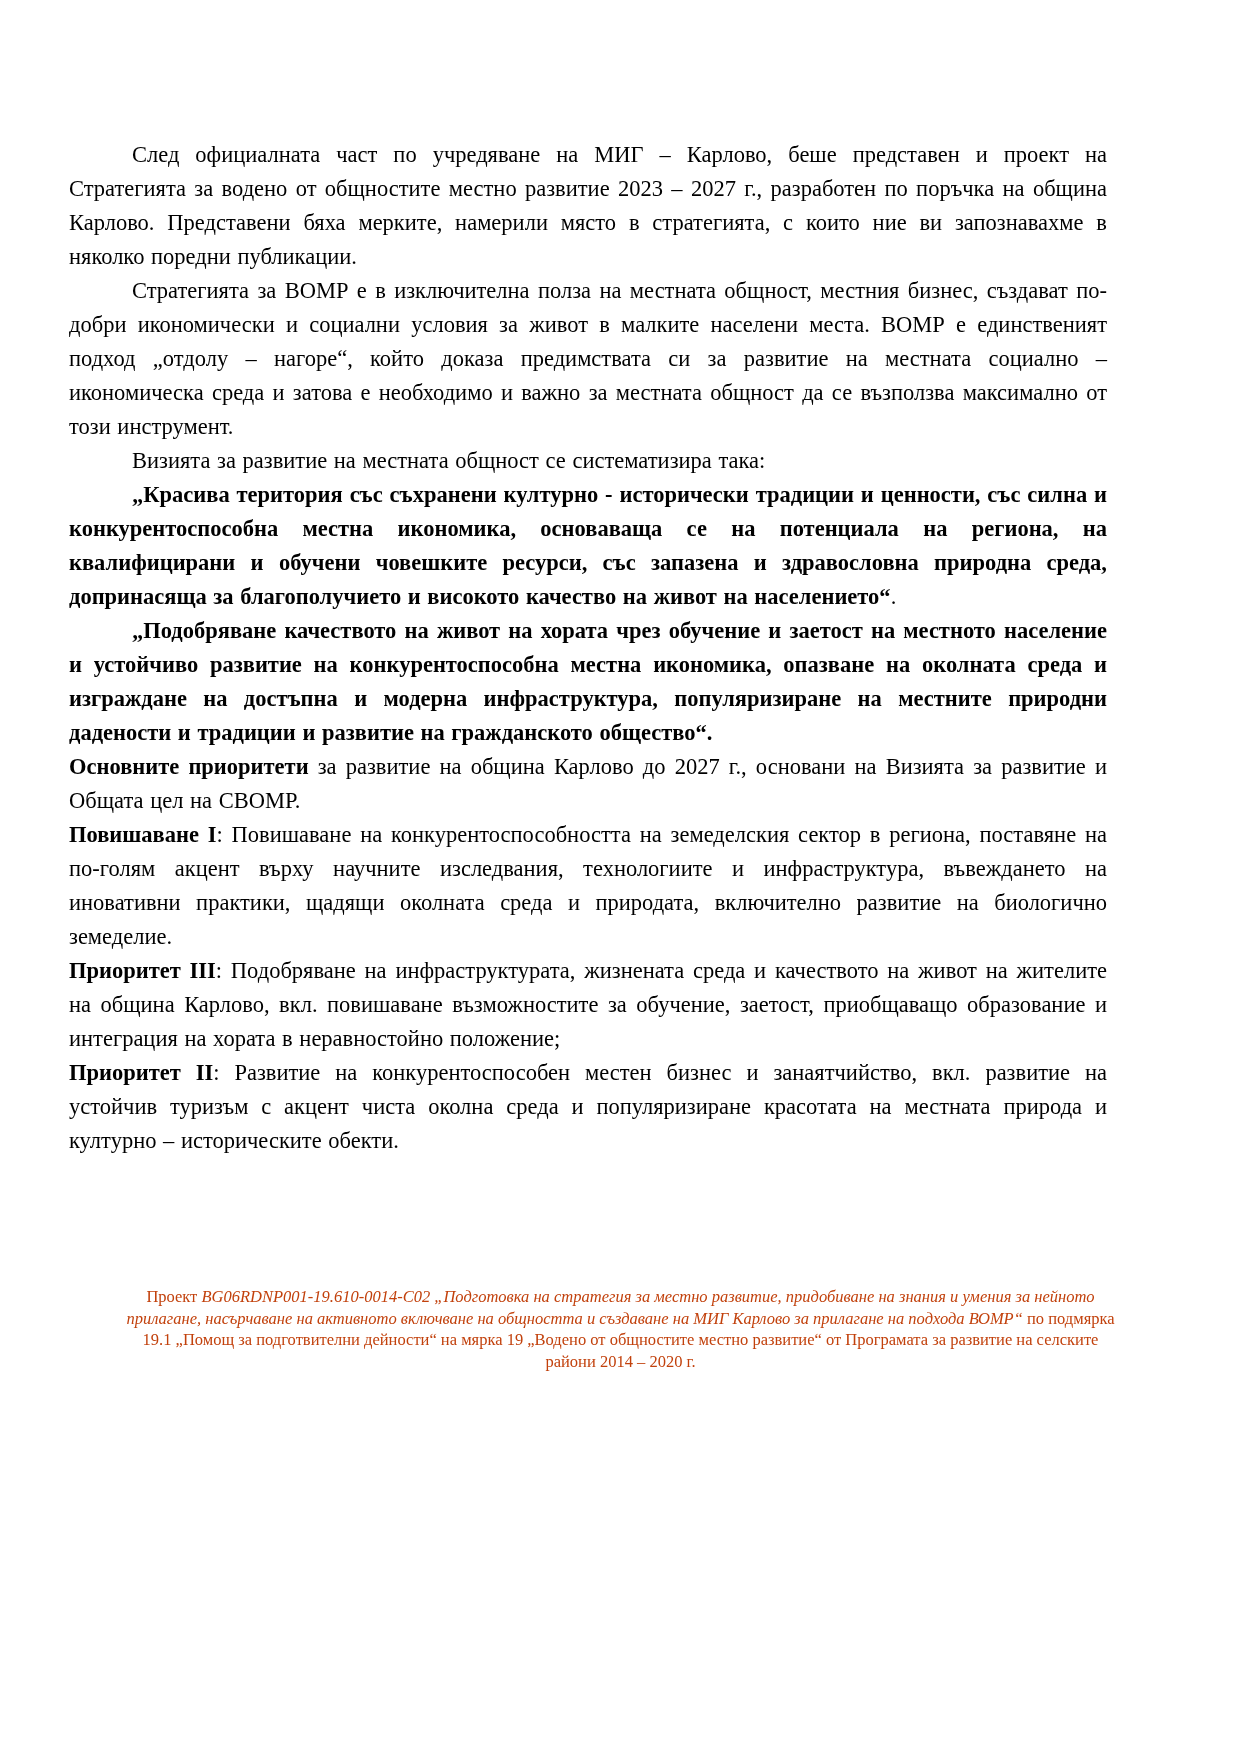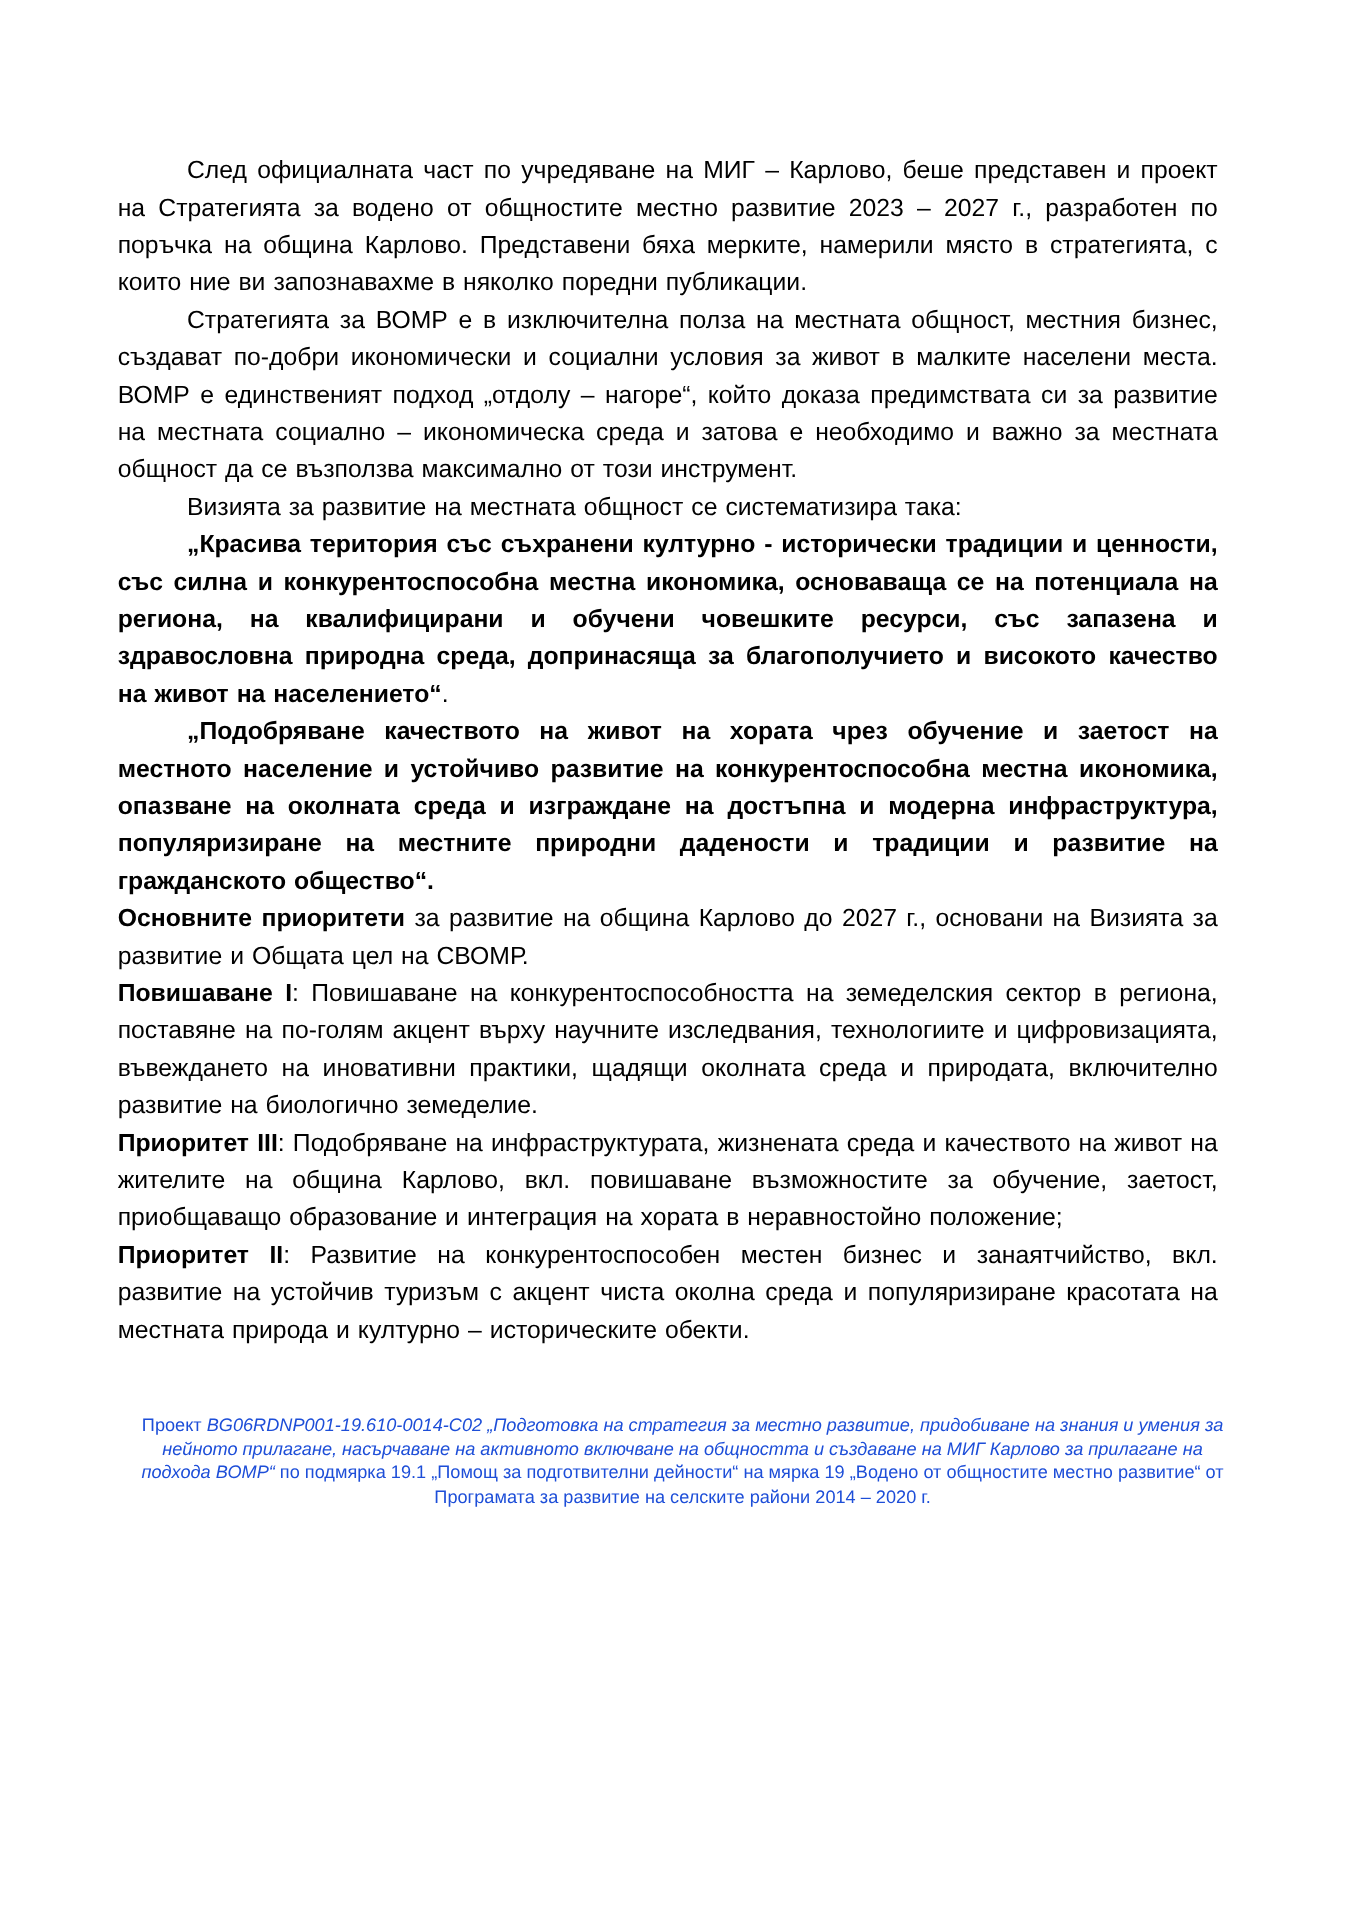--- a/index.html
+++ b/index.html
@@ -7,22 +7,22 @@
     padding: 0;
     background: #ffffff;
   }
   .page {
     position: relative;
     width: 1241px;
     height: 1394px;
     margin: 0 auto;
     background: #ffffff;
     box-sizing: border-box;
-    padding: 138px 134px 0 107px;
-    font-family: Liberation Sans, sans-serif;
+    padding: 138px 134px 0 69px;
+    font-family: Liberation Serif, serif;
     color: #000000;
     overflow: hidden;
   }
   p.body-par {
     margin: 0;
     font-size: 22.5px;
     line-height: 34px;
     text-align: justify;
     word-spacing: 1px;
   }
@@ -32,21 +32,21 @@
   .normal { font-weight: normal; }
   strong  { font-weight: bold; }
   .footer {
     position: absolute;
     left: 118px;
     right: 118px;
     bottom: 22px;
     text-align: center;
     font-size: 16.5px;
     line-height: 21.5px;
-    color: #1d4ed8;
+    color: #c2410c;
   }
   .footer .it { font-style: italic; }
 </style>
 </head>
 <body>
 
 <div class="page">
 
   <p class="body-par indent">След официалната част по учредяване на МИГ – Карлово, беше представен и проект на Стратегията за водено от общностите местно развитие 2023 – 2027 г., разработен по поръчка на  община Карлово. Представени бяха мерките, намерили място в стратегията, с които ние ви запознавахме в няколко поредни публикации.</p>
 
@@ -54,21 +54,21 @@
 
   <p class="body-par indent gap">Визията за развитие на местната общност се систематизира така:</p>
 
   <p class="body-par indent bold"><span>„Красива територия със съхранени културно - исторически традиции и ценности, със силна и конкурентоспособна местна икономика, основаваща се на потенциала на региона, на квалифицирани и обучени човешките ресурси, със запазена и здравословна природна среда, допринасяща за благополучието и високото качество на живот на населението“</span><span class="normal">.</span></p>
 
 
   <p class="body-par indent bold">„Подобряване качеството на живот на хората чрез обучение и заетост на местното население и устойчиво развитие на конкурентоспособна местна икономика, опазване на околната среда и изграждане на достъпна и модерна инфраструктура, популяризиране на местните природни дадености и традиции и развитие на гражданското общество“.</p>
 
   <p class="body-par gap"><strong>Основните приоритети</strong><span> за развитие на община Карлово до 2027 г., основани на Визията за развитие и Общата цел на СВОМР.</span></p>
 
-  <p class="body-par gap"><strong>Повишаване I</strong><span>: Повишаване на конкурентоспособността на земеделския сектор в региона, поставяне на по-голям акцент върху научните изследвания, технологиите и цифровизацията, въвеждането на иновативни практики, щадящи околната среда и природата, включително развитие на биологично земеделие.</span></p>
+  <p class="body-par gap"><strong>Повишаване I</strong><span>: Повишаване на конкурентоспособността на земеделския сектор в региона, поставяне на по-голям акцент върху научните изследвания, технологиите и инфраструктура, въвеждането на иновативни практики, щадящи околната среда и природата, включително развитие на биологично земеделие.</span></p>
 
   <p class="body-par gap"><strong>Приоритет III</strong><span>: Подобряване на инфраструктурата, жизнената среда и качеството на живот на жителите на община Карлово, вкл. повишаване възможностите за обучение, заетост, приобщаващо образование и интеграция на хората в неравностойно положение;</span></p>
 
   <p class="body-par gap"><strong>Приоритет II</strong><span>:  Развитие на конкурентоспособен местен бизнес и занаятчийство, вкл. развитие на устойчив туризъм с акцент чиста околна среда и популяризиране красотата на местната природа и културно – историческите обекти.</span></p>
 
 
   <div class="footer"><span>Проект </span><span class="it">BG06RDNP001-19.610-0014-C02 „Подготовка на стратегия за местно развитие, придобиване на знания и умения за нейното прилагане, насърчаване на активното включване на общността и създаване на МИГ Карлово за прилагане на подхода ВОМР“</span><span> по подмярка 19.1 „Помощ за подготвителни дейности“ на мярка 19 „Водено от общностите местно развитие“ от Програмата за развитие на селските райони 2014 – 2020 г.</span></div>
 
 </div>
 

